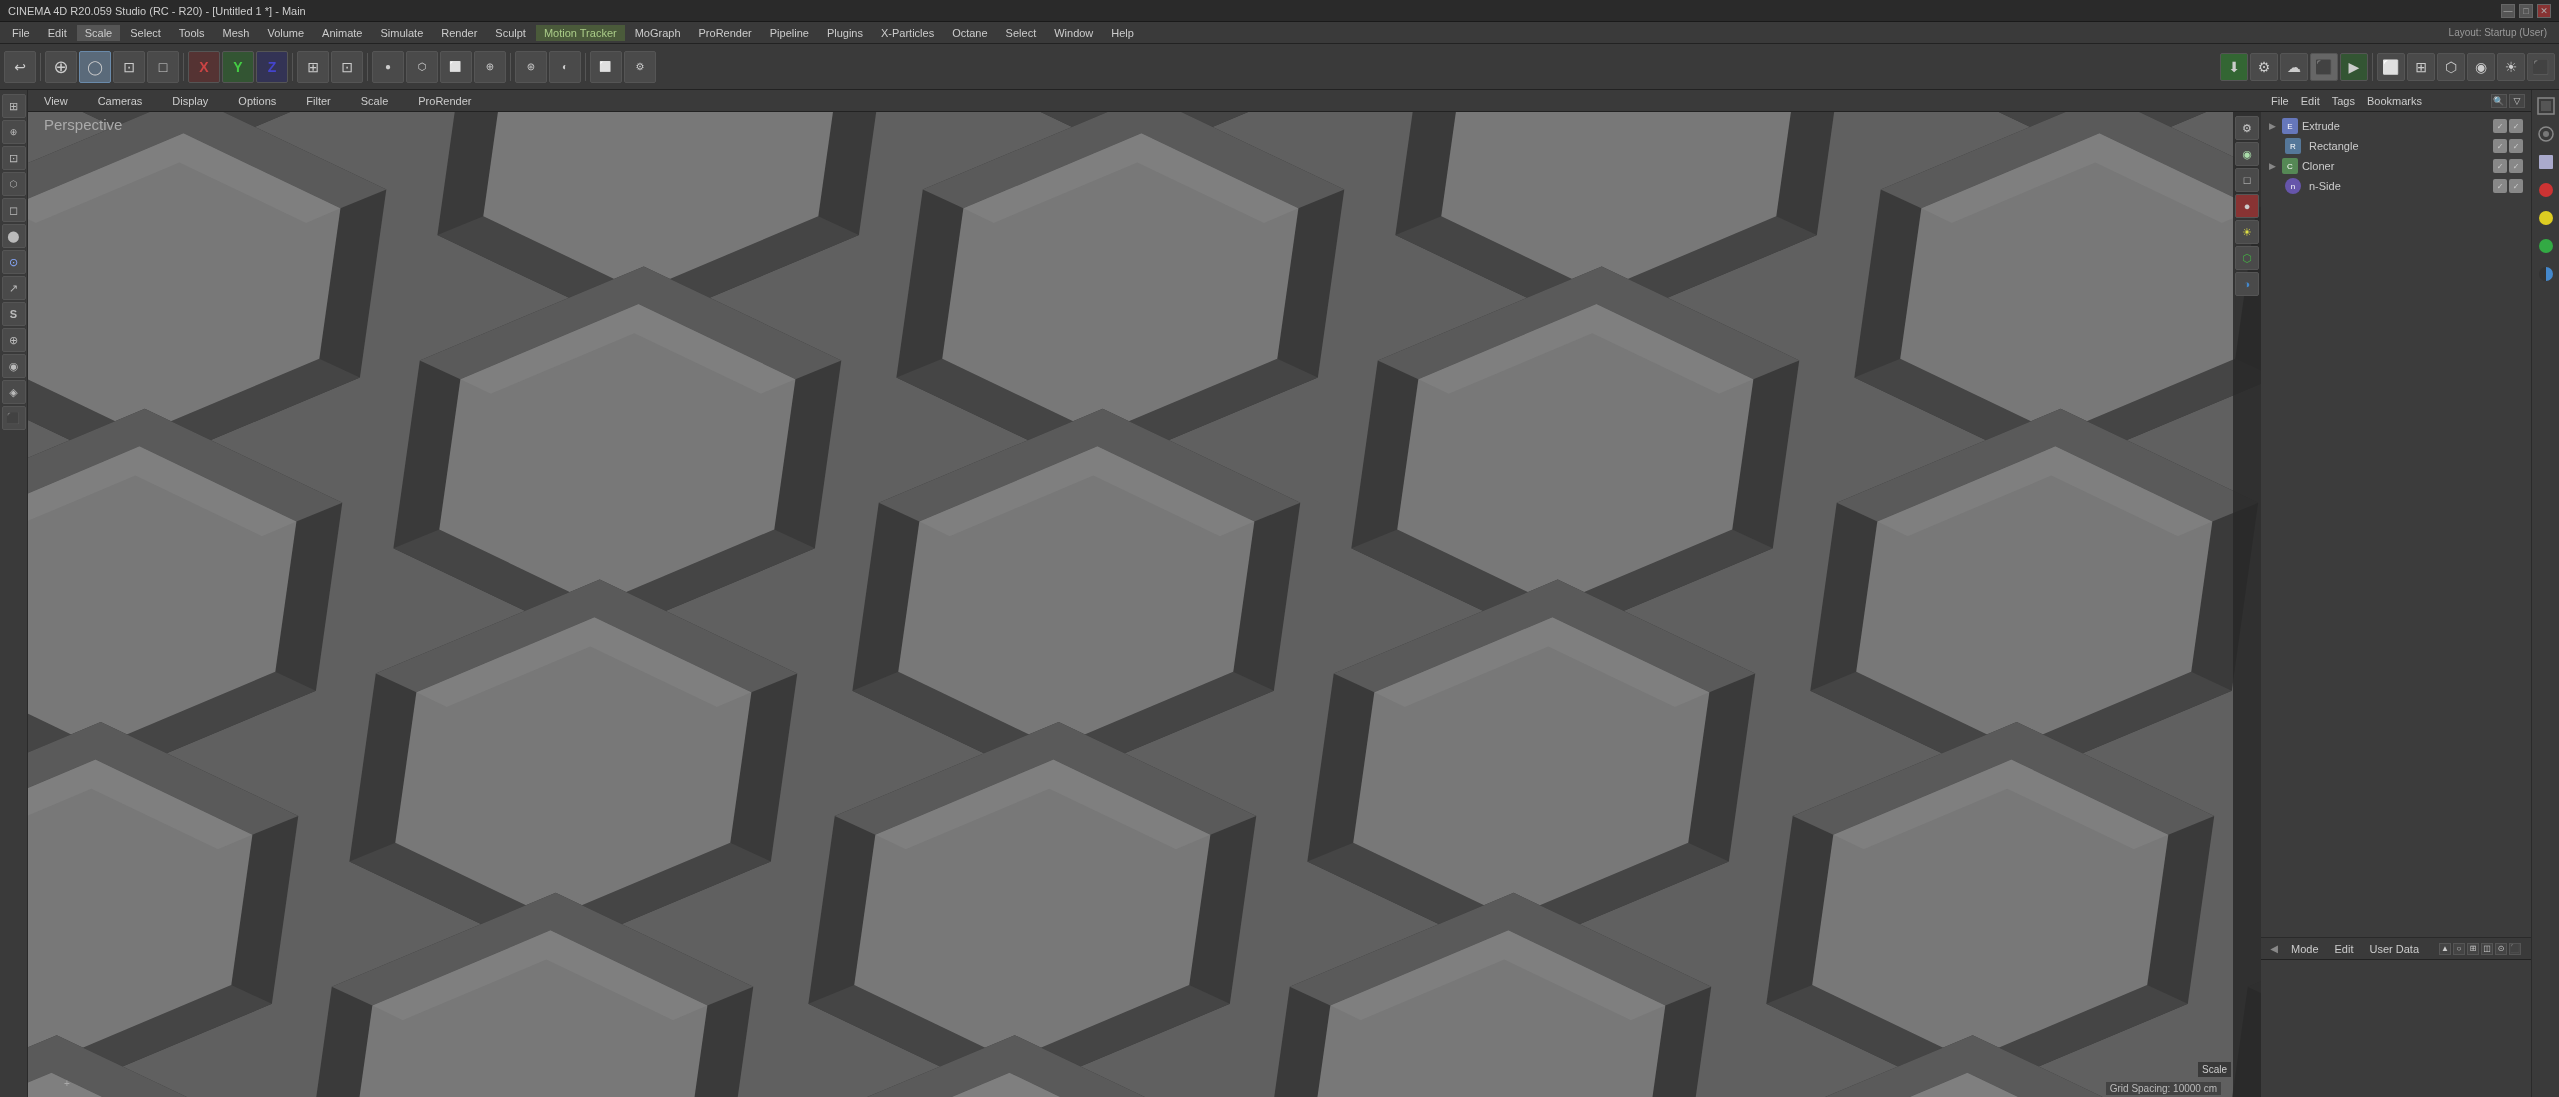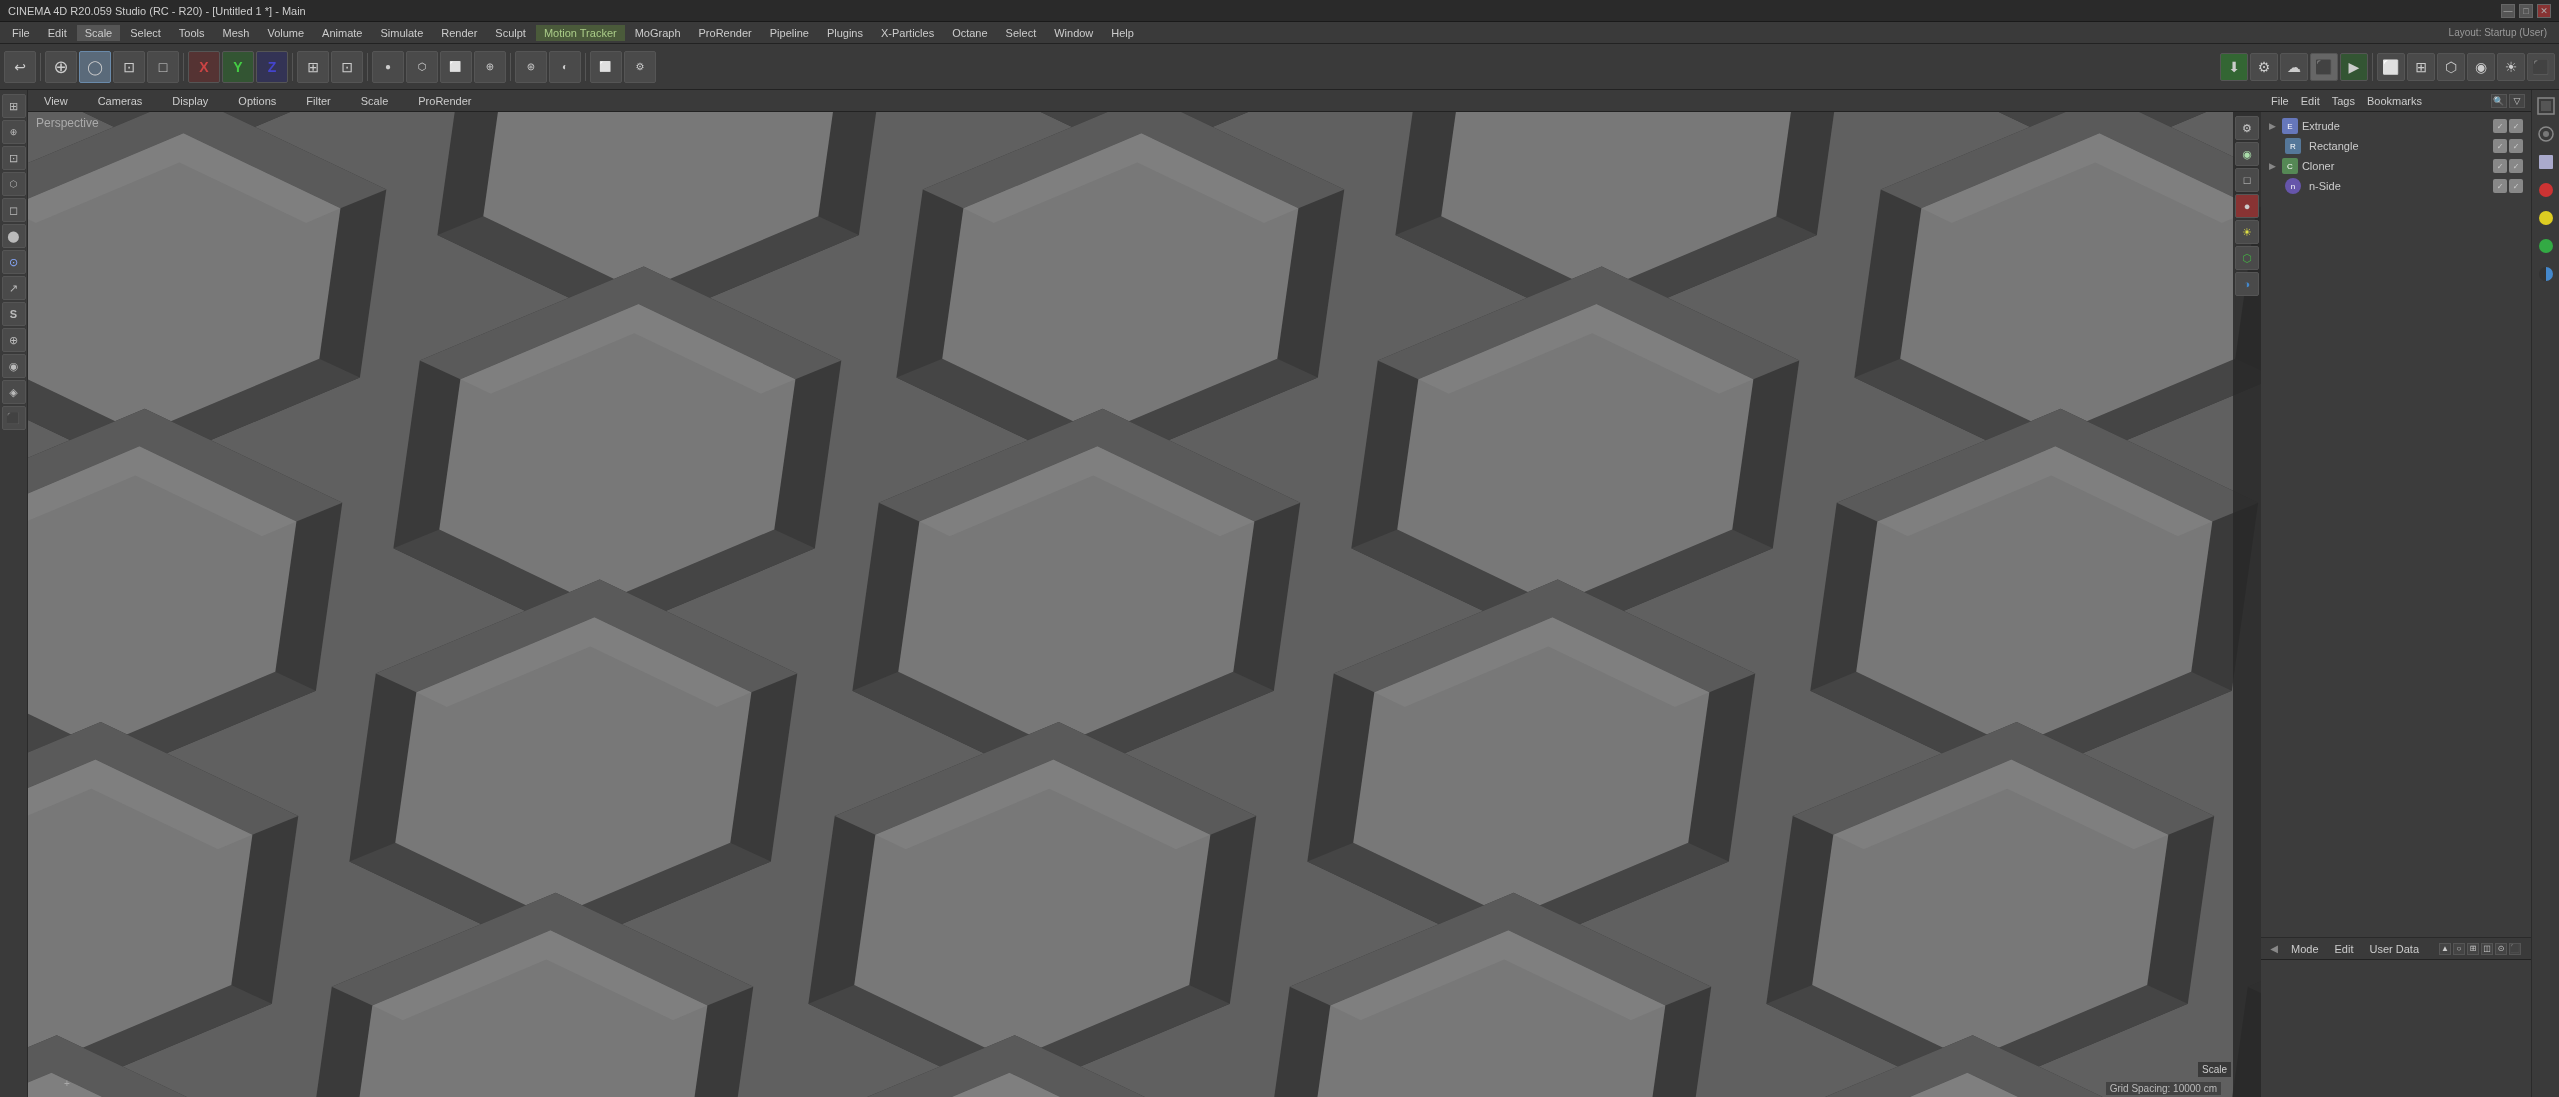--- a/index.html
+++ b/index.html
@@ -147,22 +147,22 @@
       width: 100%;
       height: calc(100% - 22px);
       background: #606060;
       overflow: hidden;
     }
 
     
     #viewport-label {
       position: absolute;
       top: 4px;
-      left: 8px;
-      font-size: 12px;
+      left: 16px;
+      font-size: 15px;
       color: #aaa;
       z-index: 10;
     }
 
     
     #hex-canvas {
       position: absolute;
       top: 0;
       left: 0;
       width: 100%;

